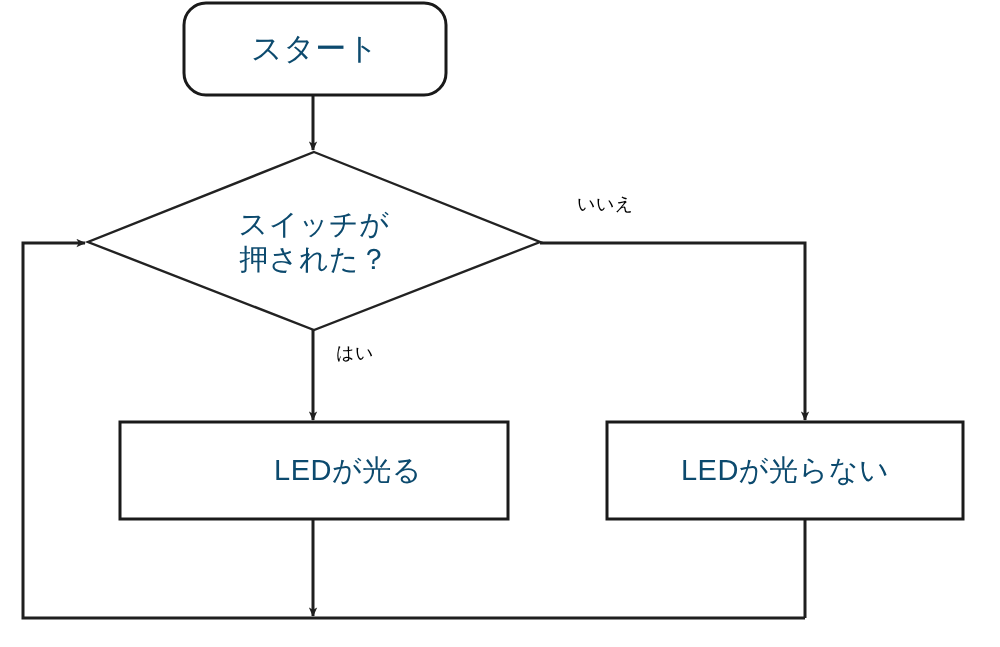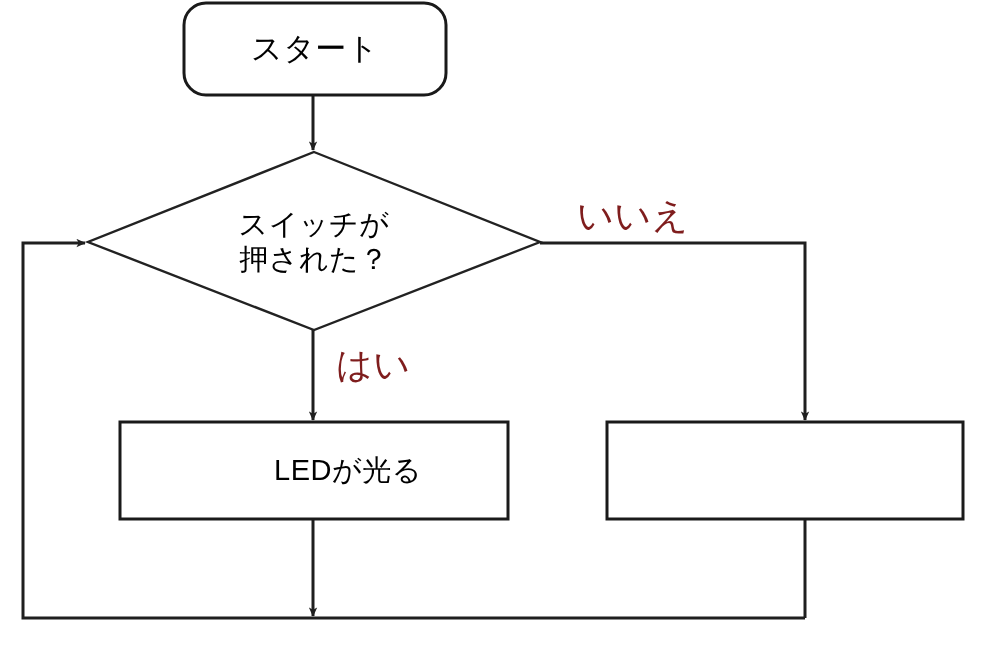--- a/index.html
+++ b/index.html
@@ -41,42 +41,42 @@
     stroke-width: 3;
     stroke-linecap: butt;
     stroke-linejoin: miter;
   }
   .node-label {
     position: absolute;
     display: flex;
     align-items: center;
     justify-content: center;
     text-align: center;
-    color: #000000;
+    color: #0c4a6e;
     line-height: 1.22;
     white-space: pre-line;
     pointer-events: none;
     border-radius: 6px;
   }
   .label-start {
     font-size: 31px;
     letter-spacing: 0.5px;
   }
   .label-decision {
     font-size: 29px;
     letter-spacing: 0.5px;
   }
   .label-process {
     font-size: 29px;
     letter-spacing: 0.5px;
   }
   .edge-label {
     position: absolute;
-    color: #7f1d1d;
-    font-size: 36px;
+    color: #000000;
+    font-size: 18px;
     letter-spacing: 0.5px;
     white-space: nowrap;
     pointer-events: none;
   }
 </style>
 </head>
 <body>
 
 <div id="canvas">
 
@@ -108,18 +108,19 @@
     <rect class="node-shape" x="607" y="422" width="356" height="97"></rect>
   </svg>
 
   <div class="node-label label-start" style="left:184px; top:3px; width:262px; height:92px;">スタート</div>
 
   <div class="node-label label-decision" style="left:154px; top:186px; width:320px; height:112px;">スイッチが
 押された？</div>
 
   <div class="node-label label-process" style="left:120px; top:422px; width:456px; height:97px;">LEDが光る</div>
 
+  <div class="node-label label-process" style="left:607px; top:422px; width:356px; height:97px;">LEDが光らない</div>
 
   <div class="edge-label" style="left:577px; top:192px;">いいえ</div>
 
   <div class="edge-label" style="left:336px; top:341px;">はい</div>
 
 </div>
 
 </body></html>

